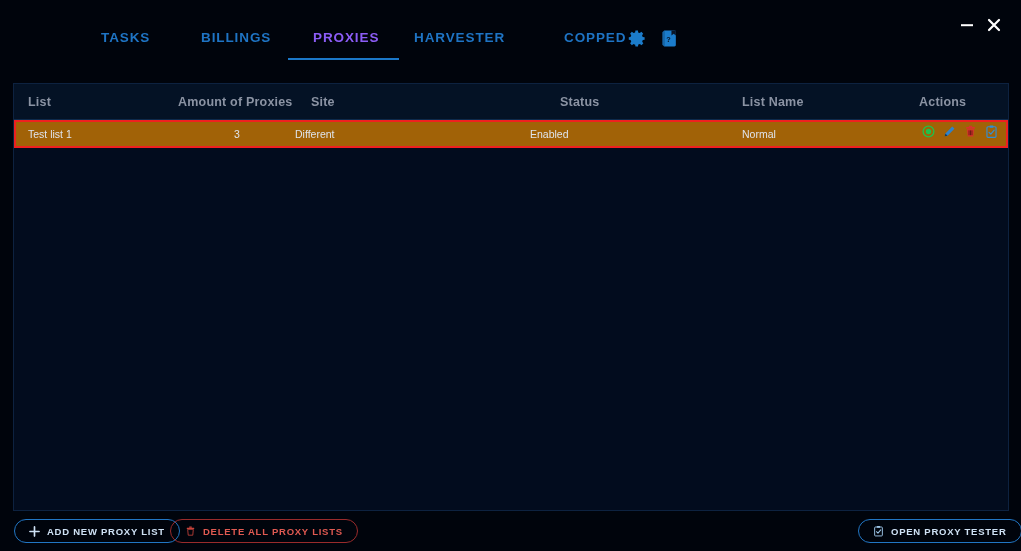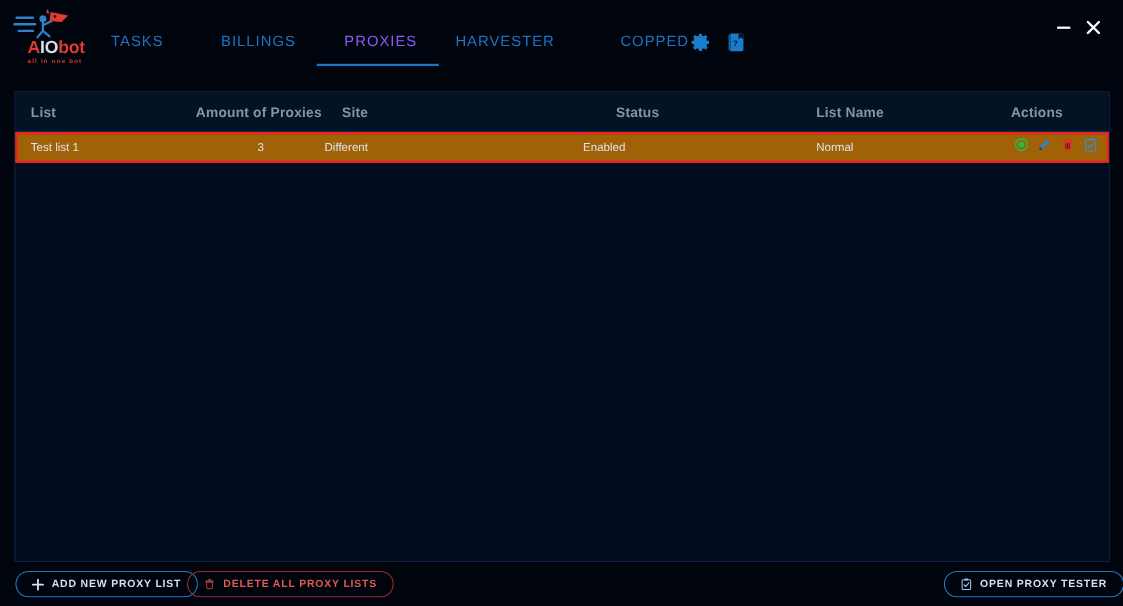--- a/index.html
+++ b/index.html
@@ -35,21 +35,21 @@
   .logo-io { color: #d9dde6; }
   .logo-bot { color: #e03a33; }
   .logo-tag {
     position: absolute; left: 13px; top: 45px;
     font-size: 5.6px; font-weight: bold; color: #e03a33;
     letter-spacing: 1.1px;
   }
 
   .nav-tab {
     position: absolute; top: 30px;
-    font-size: 13.5px; font-weight: normal;
+    font-size: 13.5px; font-weight: bold;
     letter-spacing: 0.9px;
     color: #1e74c4;
     background: none; border: none;
     cursor: pointer;
     font-family: "Liberation Sans", sans-serif;
     white-space: nowrap;
   }
   .nav-tab.active { color: #8b5cf6; }
   .nav-underline {
     position: absolute;
@@ -137,39 +137,20 @@
   .btn-red  { border: 1px solid #9a2b2b; color: #e05a52; }
   .btn-ico { line-height: 0; display: inline-flex; }
 </style>
 </head>
 <body>
 
 <div id="app">
 
   <div id="topbar">
 
-    <div id="logo">
-      <svg width="64" height="30" viewBox="0 0 64 30">
-        <g fill="#2f82c9">
-          <rect x="2" y="7" width="17" height="2.2" rx="1.1"></rect>
-          <rect x="0" y="13" width="21" height="2.2" rx="1.1"></rect>
-          <rect x="4" y="19" width="15" height="2.2" rx="1.1"></rect>
-        </g>
-        <circle cx="27" cy="9" r="3.2" fill="#2f82c9"></circle>
-        <path d="M27 12.5 L27 20 L22 26 M27 20 L33 25" stroke="#2f82c9" stroke-width="2" fill="none" stroke-linecap="round"></path>
-        <path d="M27 15 L35 11" stroke="#2f82c9" stroke-width="2" fill="none" stroke-linecap="round"></path>
-        <path d="M34 3 L50 6 L44 12 L33 11 Z" fill="#e03a33"></path>
-        <circle cx="38" cy="7" r="1.2" fill="#0b1220"></circle>
-        <path d="M31 0 L33 4 L30 4 Z" fill="#e03a33"></path>
-      </svg>
-      <div class="logo-word">
-        <span class="logo-a">A</span><span class="logo-io">IO</span><span class="logo-bot">bot</span>
-      </div>
-      <div class="logo-tag">all in one bot</div>
-    </div>
 
     <button class="nav-tab" style="left:101px">TASKS</button>
     <button class="nav-tab" style="left:201px">BILLINGS</button>
     <button class="nav-tab active" style="left:313px">PROXIES</button>
     <div class="nav-underline" style="left:288px; width:111px"></div>
     <button class="nav-tab" style="left:414px">HARVESTER</button>
     <button class="nav-tab" style="left:564px">COPPED</button>
 
     <span class="top-icon" style="left:628px">
       <svg width="19" height="19" viewBox="0 0 24 24" fill="#1b7ccb">

